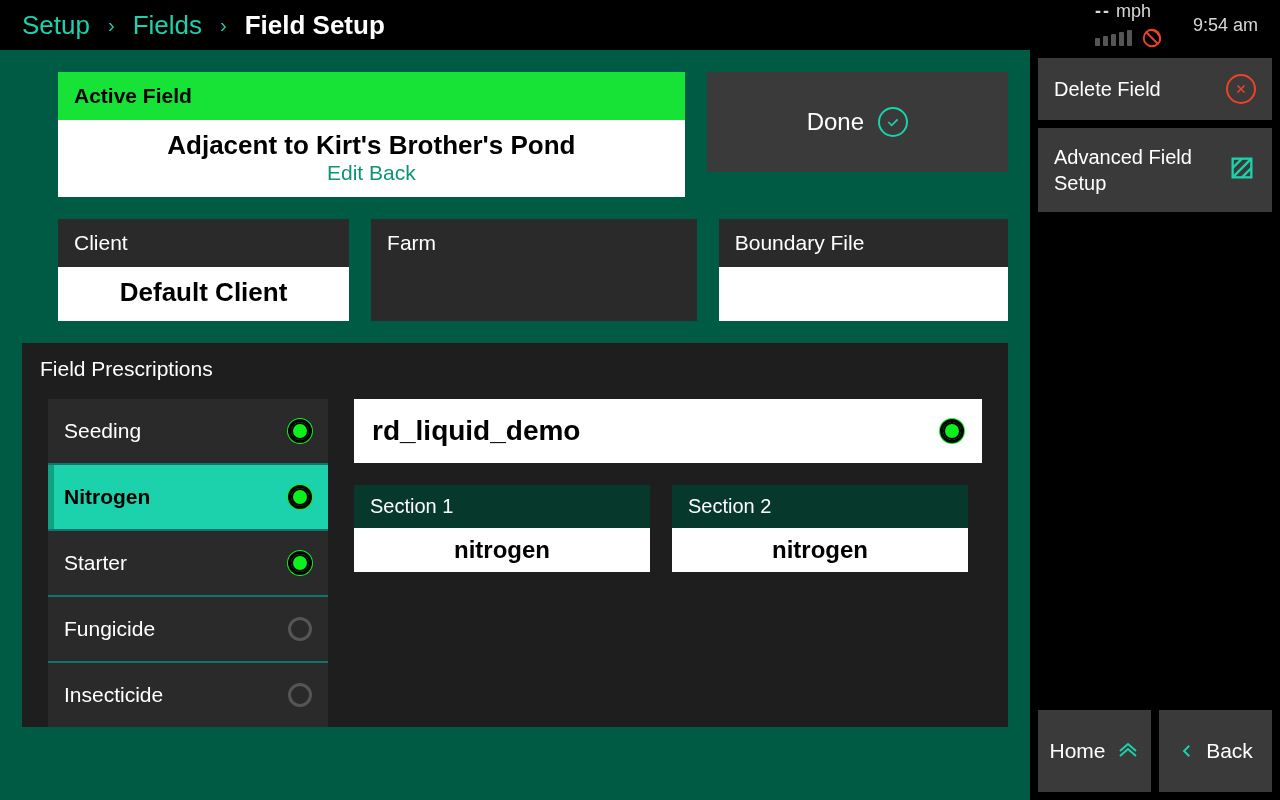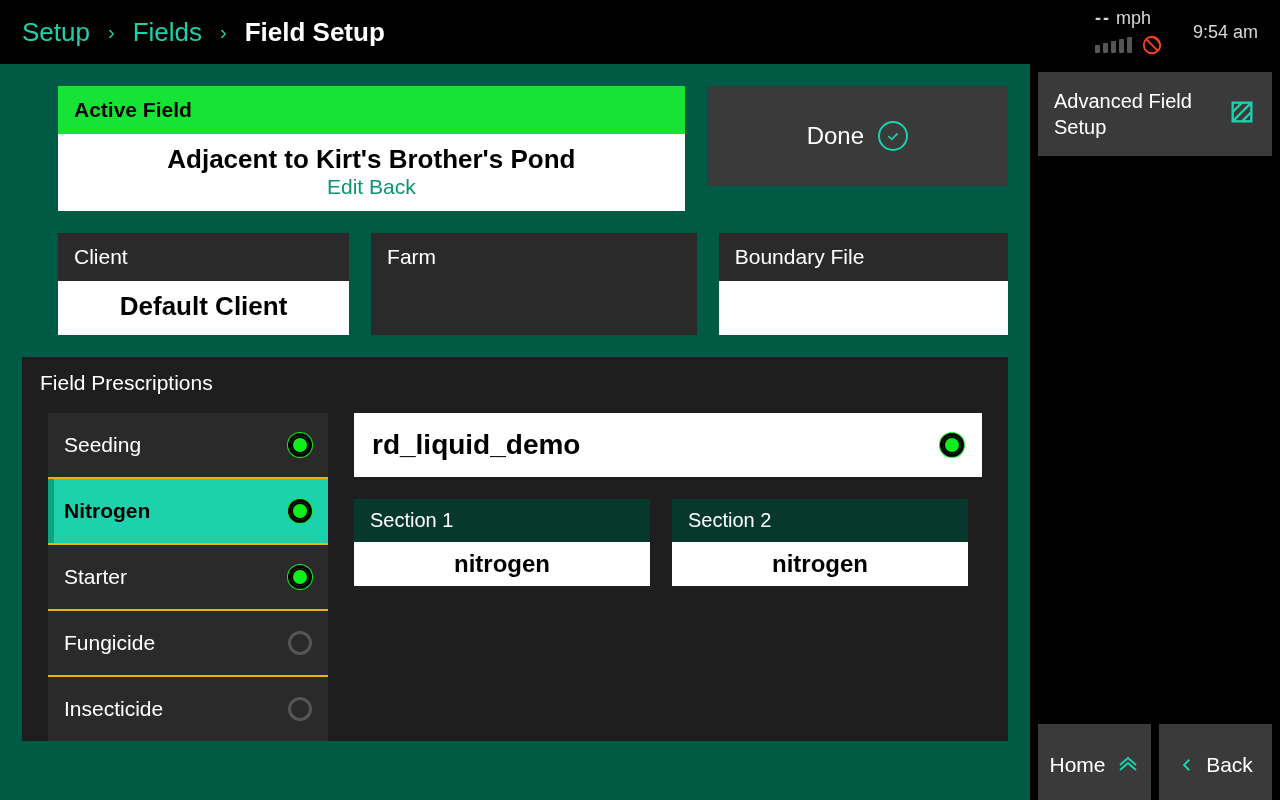--- a/index.html
+++ b/index.html
@@ -1,18 +1,18 @@
 <!DOCTYPE html>
 <html><head>
 <meta charset="utf-8">
 <style>
   * { box-sizing: border-box; margin: 0; padding: 0; font-family: Arial, Helvetica, sans-serif; }
   html, body { width: 1280px; height: 800px; background: #000; color: #fff; overflow: hidden; }
 
-  .topbar { height: 64px; display: flex; align-items: center; justify-content: space-between; padding: 0 22px; }
+  .topbar { height: 50px; display: flex; align-items: center; justify-content: space-between; padding: 0 22px; }
   .breadcrumb { display: flex; align-items: center; gap: 18px; font-size: 26px; font-weight: 500; }
   .breadcrumb .link { color: #1bd2ac; cursor: pointer; }
   .breadcrumb .sep { color: #1bd2ac; font-size: 20px; }
   .breadcrumb .current { color: #fff; font-weight: 600; }
   .topright { display: flex; align-items: center; gap: 30px; font-size: 18px; color: #d8d8d8; }
   .topright .speed .dash { font-weight: bold; letter-spacing: 2px; }
   .topright .bars { display: inline-flex; gap: 3px; align-items: flex-end; margin-right: 4px; vertical-align: middle; }
   .topright .bars i { width: 5px; background: #555; display: inline-block; border-radius: 1px; }
   .topright .gps-icon { display: inline-flex; vertical-align: middle; }
 
@@ -37,21 +37,21 @@
   .second-row { margin-top: 22px; }
   .client { width: 312px; }
   .farm { width: 349px; }
   .boundary { width: 310px; }
   .boundary .card-body { min-height: 54px; }
 
   .prescriptions { background: #1e1e1e; margin-top: 22px; padding-bottom: 0; }
   .prescriptions .title { color: #fff; font-size: 21px; padding: 14px 18px 18px; }
   .rx-body { display: flex; gap: 26px; padding: 0 26px; }
 
-  .rx-list { width: 280px; display: flex; flex-direction: column; gap: 2px; background:#eab308; }
+  .rx-list { width: 280px; display: flex; flex-direction: column; gap: 2px; background:#0f766e; }
   .rx-item { background: #2a2a2a; color: #fff; font-size: 21px; padding: 20px 16px; display: flex; align-items: center; justify-content: space-between; cursor: pointer; }
   .rx-item.active { background: #1bd2ac; color: #000; font-weight: 600; border-left: 6px solid #0fa383; padding-left: 10px; }
   .ind { width: 24px; height: 24px; border-radius: 50%; border: 3px solid #000; display:inline-flex; align-items:center; justify-content:center; }
   .ind.on { background: #0df01e; box-shadow: inset 0 0 0 2px #000, 0 0 0 1px #0df01e; }
   .ind.off { background: transparent; border-color: #555; }
 
   .rx-right { flex: 1; }
   .rx-file { background: #fff; color: #000; font-size: 28px; font-weight: 700; padding: 16px 18px; display: flex; align-items: center; justify-content: space-between; }
   .sections { display: flex; gap: 22px; margin-top: 22px; }
   .section { width: 296px; }
@@ -189,20 +189,28 @@
             </div>
           </div>
         </div>
       </div>
     </div>
 
   </div>
 
   <div class="sidebar">
     <div class="side-btn">
+      <span class="txt">Delete Field</span>
+      <span class="x-icon">
+        <svg width="14" height="14" viewBox="0 0 24 24" fill="none" stroke-width="2.5">
+            <path d="M6 6 L18 18 M18 6 L6 18"></path>
+          </svg>
+      </span>
+    </div>
+    <div class="side-btn">
       <span class="txt">Advanced Field Setup</span>
       <span class="adv-icon">
         <svg width="28" height="28" viewBox="0 0 24 24" fill="none" stroke-width="2">
           <rect x="4" y="4" width="16" height="16"></rect>
             <path d="M4 20 L20 4"></path>
             <path d="M4 12 L12 4 M12 20 L20 12"></path>
         </svg>
       </span>
     </div>
 

